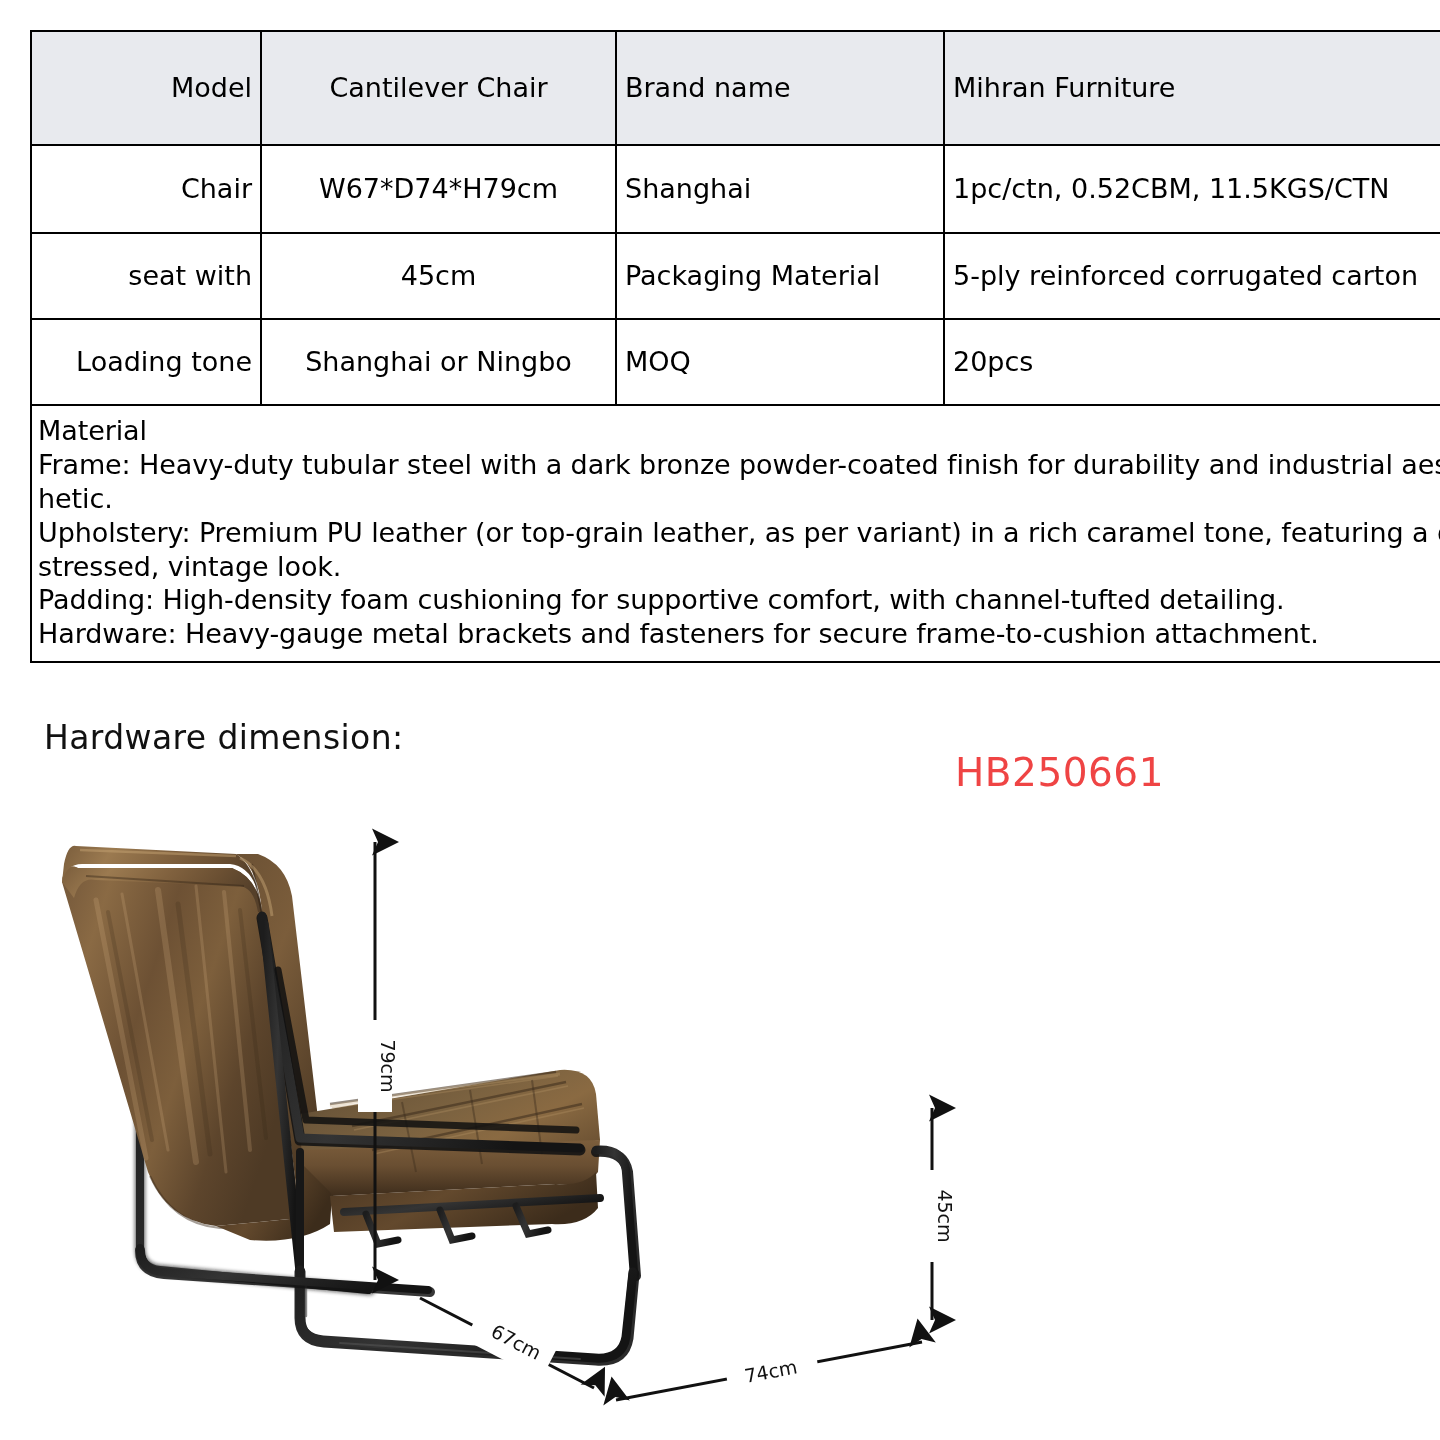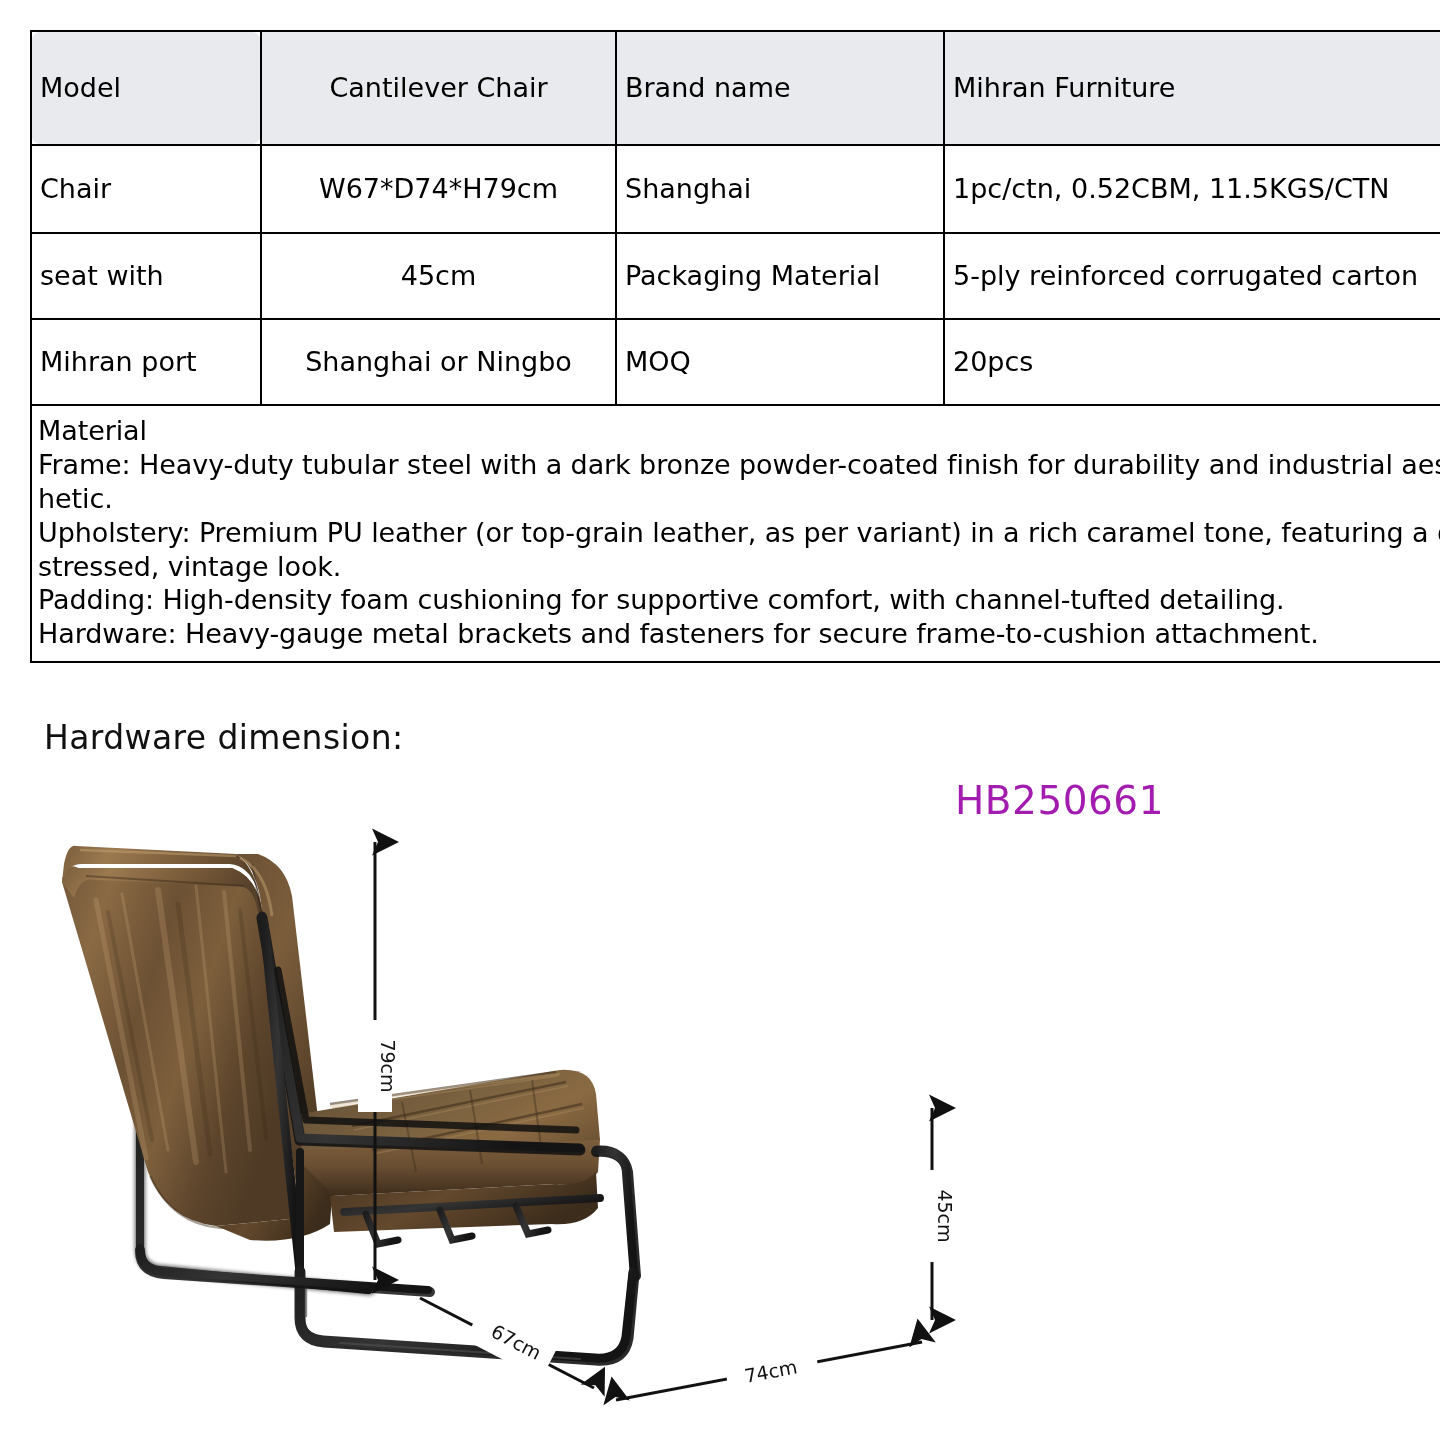--- a/index.html
+++ b/index.html
@@ -26,21 +26,21 @@
     border:2px solid #000;
     padding:0 8px;
     font-size:27px;
     line-height:1.15;
     vertical-align:middle;
     height:80px;
     white-space:nowrap;
     overflow:hidden;
   }
   .spec-table tr.header-row td{background:#e8eaee;height:112px;}
-  .c-label{width:212px;text-align:left;border-radius:12px;}
+  .c-label{width:212px;text-align:right;}
   .c-value{width:337px;text-align:center;}
   .c-label2{width:310px;}
   .c-value2{width:519px;text-align:left;}
   tr.r2 td{height:86px;}
   tr.r3 td{height:84px;}
   tr.r4 td{height:84px;}
 
   .material-cell{
     padding:8px 6px 10px 6px !important;
     height:auto !important;
@@ -61,24 +61,24 @@
   .dim-caption{
     position:absolute;
     left:44px; top:718px;
     font-family:"DejaVu Sans","Liberation Sans",sans-serif;
     font-size:33px;
     letter-spacing:0.4px;
     color:#111;
   }
   .sku-code{
     position:absolute;
-    left:955px; top:778px;
+    left:955px; top:750px;
     font-size:39px;
     letter-spacing:0.5px;
-    color:#a21caf;
+    color:#ef4444;
   }
 
   
   .drawing{
     position:absolute;
     left:0; top:820px;
     width:1440px; height:620px;
   }
   .drawing svg{display:block;}
   .dim-text{
@@ -106,21 +106,21 @@
         <td class="c-label2">Shanghai</td>
         <td class="c-value2">1pc/ctn, 0.52CBM, 11.5KGS/CTN</td>
       </tr>
       <tr class="r3">
         <td class="c-label">seat with</td>
         <td class="c-value">45cm</td>
         <td class="c-label2">Packaging Material</td>
         <td class="c-value2">5-ply reinforced corrugated carton</td>
       </tr>
       <tr class="r4">
-        <td class="c-label">Mihran port</td>
+        <td class="c-label">Loading tone</td>
         <td class="c-value">Shanghai or Ningbo</td>
         <td class="c-label2">MOQ</td>
         <td class="c-value2">20pcs</td>
       </tr>
       <tr>
         <td class="material-cell" colspan="4">
           <div class="material-block">
             <span class="mline">Material</span>
             <span class="mline">Frame: Heavy-duty tubular steel with a dark bronze powder-coated finish for durability and industrial aesthetic.</span>
             <span class="mline">Upholstery: Premium PU leather (or top-grain leather, as per variant) in a rich caramel tone, featuring a distressed, vintage look.</span>

